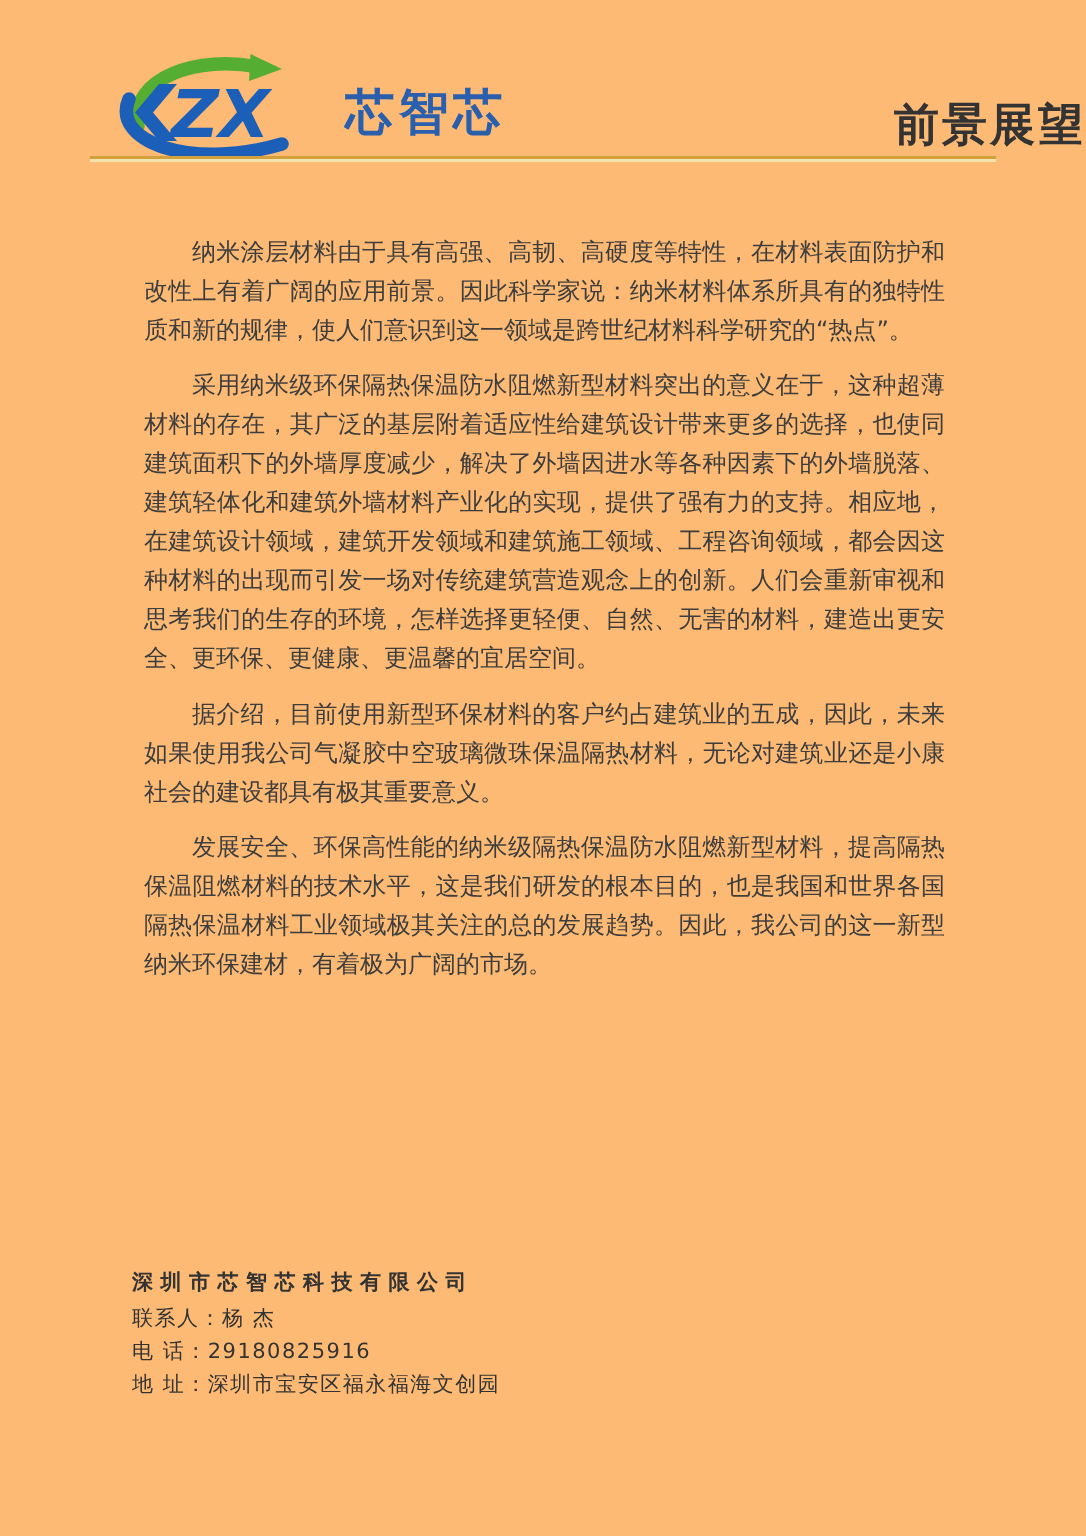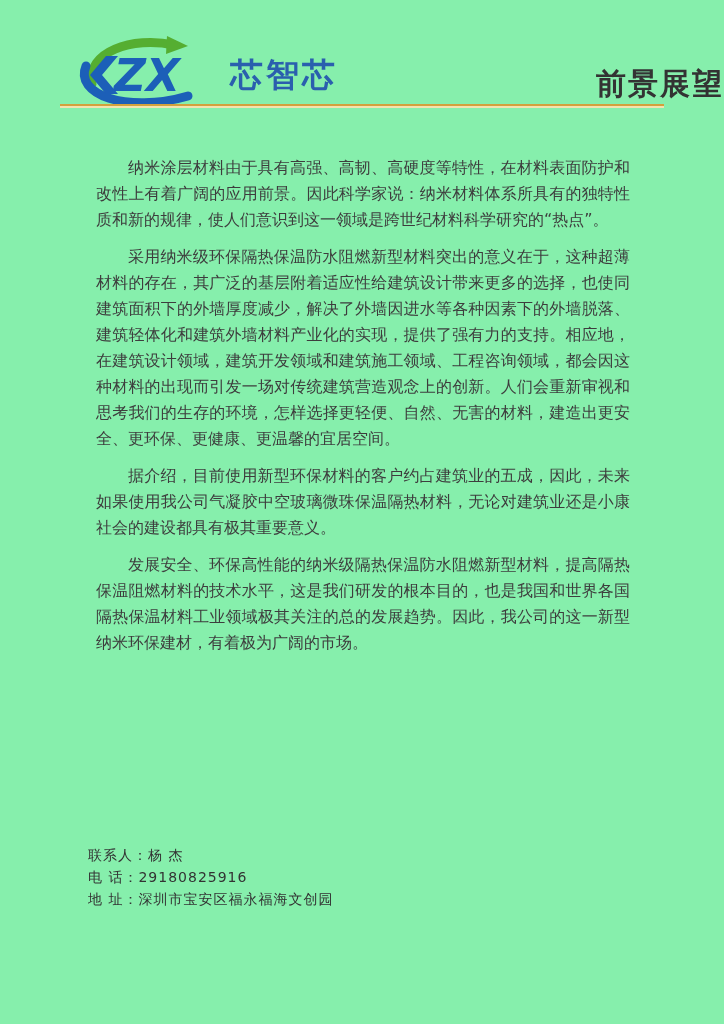--- a/index.html
+++ b/index.html
@@ -1,21 +1,21 @@
 <!DOCTYPE html>
 <html><head>
 <meta charset="utf-8">
 <style>
   * { margin: 0; padding: 0; box-sizing: border-box; }
   html, body { background: #ffffff; }
   .page {
     position: relative;
     width: 724px;
     height: 1024px;
-    background: #86efac;
+    background: #fdba74;
     font-family: "DejaVu Sans", "Liberation Sans", sans-serif;
     overflow: hidden;
   }
 
   
   .logo {
     position: absolute;
     left: 70px;
     top: 34px;
     display: flex;
@@ -106,18 +106,19 @@
   <div class="header-rule"></div>
 
   <div class="content">
     <p>纳米涂层材料由于具有高强、高韧、高硬度等特性，在材料表面防护和改性上有着广阔的应用前景。因此科学家说：纳米材料体系所具有的独特性质和新的规律，使人们意识到这一领域是跨世纪材料科学研究的“热点”。</p>
     <p>采用纳米级环保隔热保温防水阻燃新型材料突出的意义在于，这种超薄材料的存在，其广泛的基层附着适应性给建筑设计带来更多的选择，也使同建筑面积下的外墙厚度减少，解决了外墙因进水等各种因素下的外墙脱落、建筑轻体化和建筑外墙材料产业化的实现，提供了强有力的支持。相应地，在建筑设计领域，建筑开发领域和建筑施工领域、工程咨询领域，都会因这种材料的出现而引发一场对传统建筑营造观念上的创新。人们会重新审视和思考我们的生存的环境，怎样选择更轻便、自然、无害的材料，建造出更安全、更环保、更健康、更温馨的宜居空间。</p>
     <p>据介绍，目前使用新型环保材料的客户约占建筑业的五成，因此，未来如果使用我公司气凝胶中空玻璃微珠保温隔热材料，无论对建筑业还是小康社会的建设都具有极其重要意义。</p>
     <p>发展安全、环保高性能的纳米级隔热保温防水阻燃新型材料，提高隔热保温阻燃材料的技术水平，这是我们研发的根本目的，也是我国和世界各国隔热保温材料工业领域极其关注的总的发展趋势。因此，我公司的这一新型纳米环保建材，有着极为广阔的市场。</p>
   </div>
 
   <div class="footer">
+    <div class="footer-company">深圳市芯智芯科技有限公司</div>
     <div class="footer-line">联系人：杨 杰</div>
     <div class="footer-line">电 话：29180825916</div>
     <div class="footer-line">地 址：深圳市宝安区福永福海文创园</div>
   </div>
 
 </div>
 
 </body></html>

